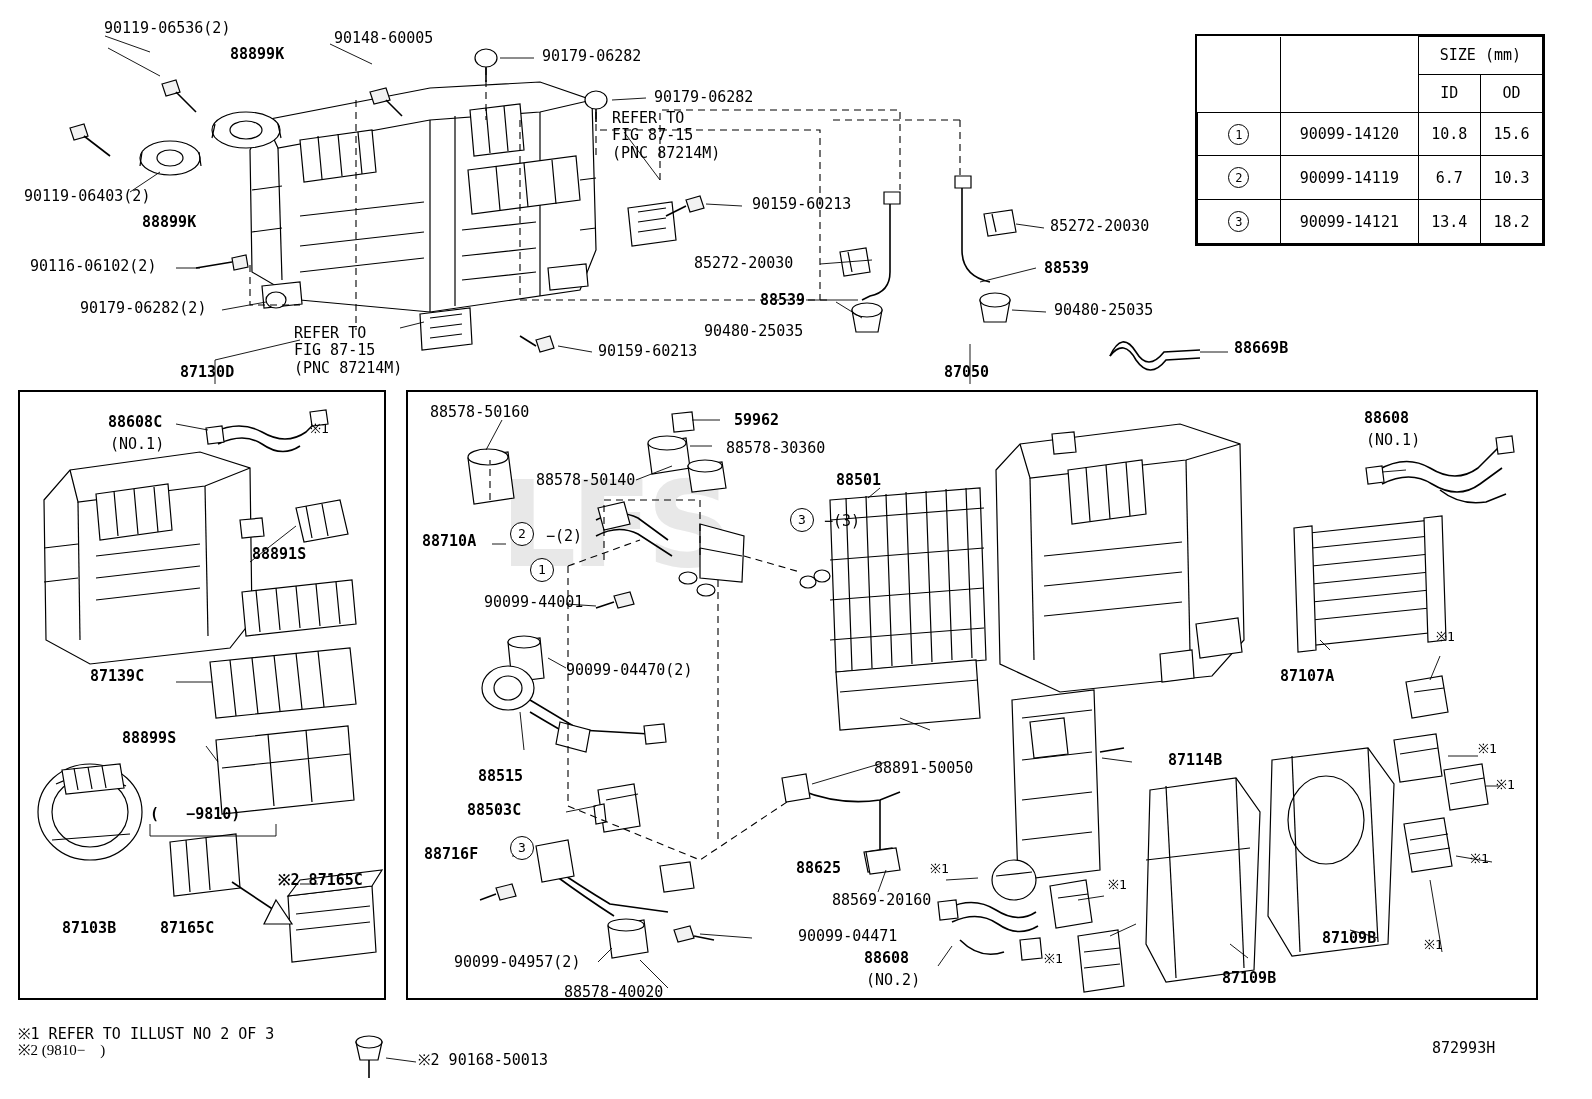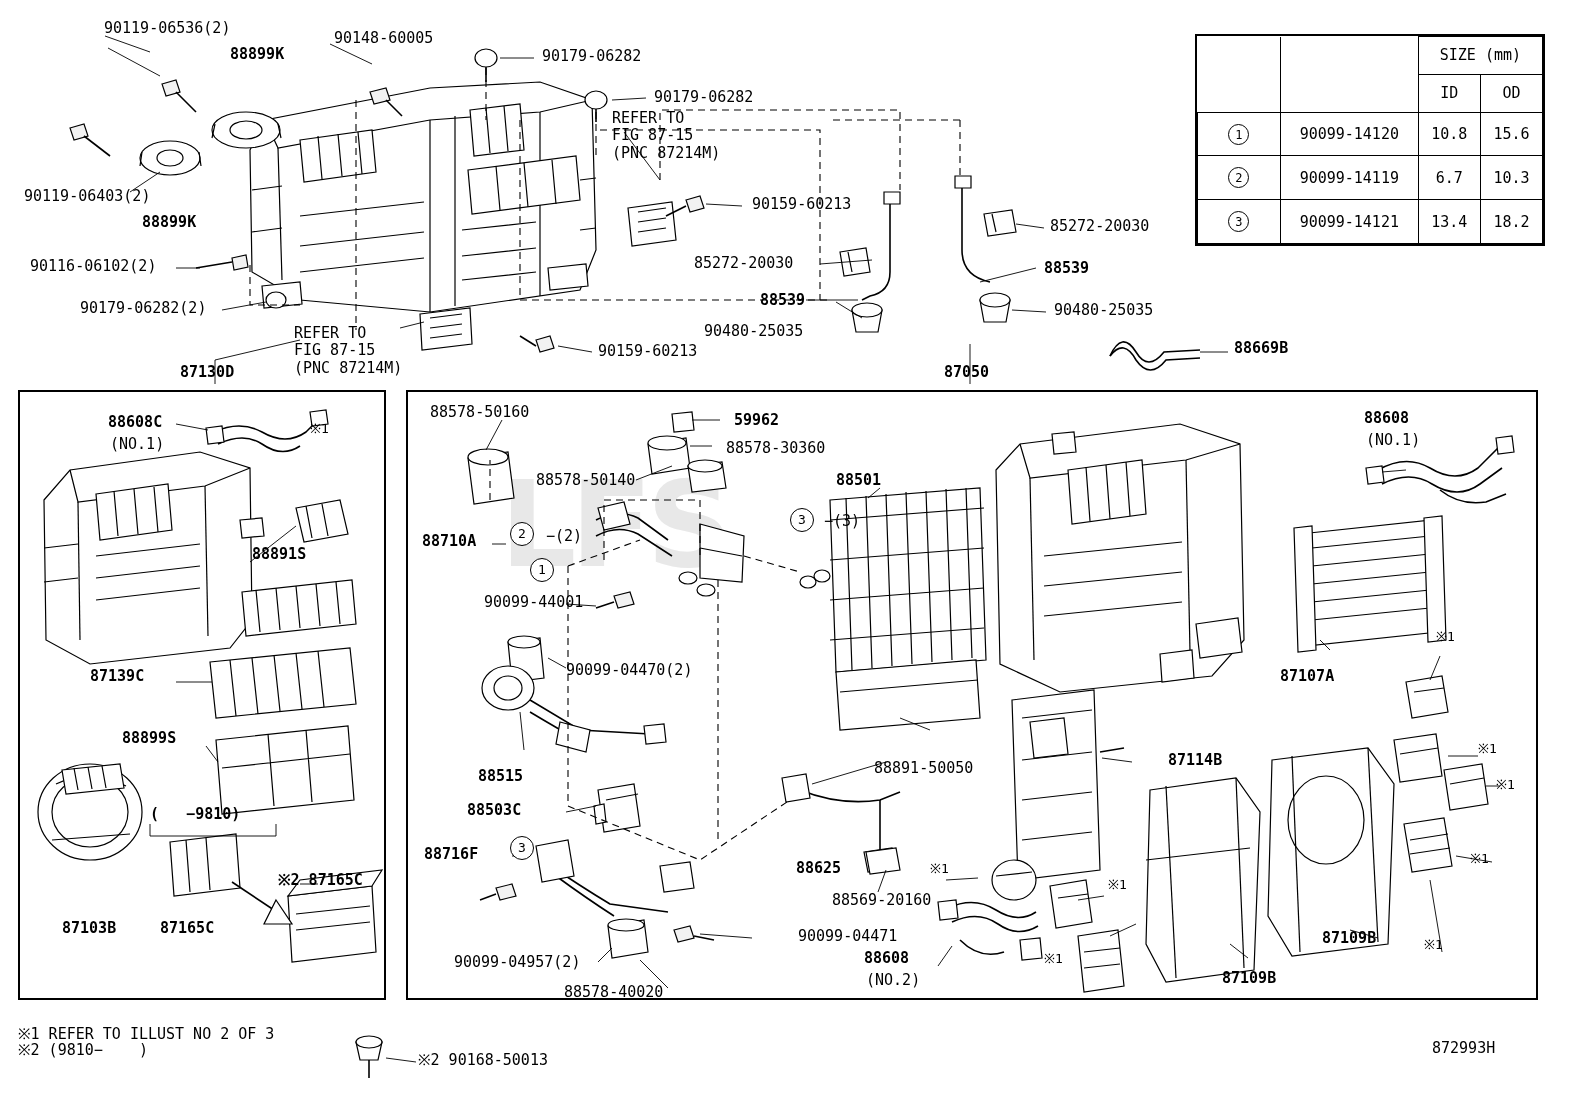--- a/index.html
+++ b/index.html
@@ -516,17 +516,17 @@
   <div class="lbl sm" style="left:930px;top:862px;">※1</div>
   <div class="lbl sm" style="left:1108px;top:878px;">※1</div>
   <div class="lbl sm" style="left:1044px;top:952px;">※1</div>
 
   <div class="circ" style="left:510px;top:522px;">2</div>
   <div class="circ" style="left:530px;top:558px;">1</div>
   <div class="circ" style="left:790px;top:508px;">3</div>
   <div class="circ" style="left:510px;top:836px;">3</div>
 
   <div class="lbl" style="left:18px;top:1018px;margin-top:8px;">※1 REFER TO ILLUST NO 2 OF 3</div>
-  <div class="lbl" style="left:18px;top:1042px;">※2 (9810−    )</div>
+  <div class="lbl" style="left:18px;top:1042px;font-family:Liberation Serif, serif;">※2 (9810−    )</div>
   <div class="lbl" style="left:418px;top:1052px;">※2 90168-50013</div>
   <div class="lbl" style="left:1432px;top:1040px;">872993H</div>
 
 </div>
 
 </body></html>

